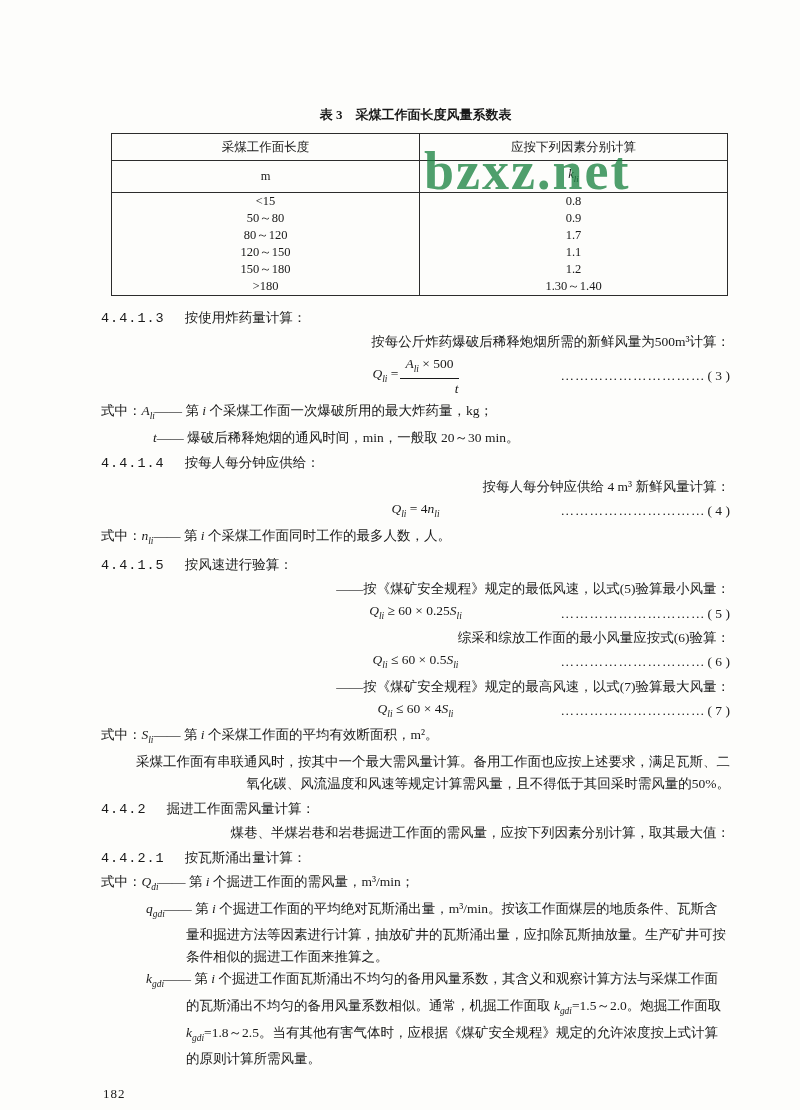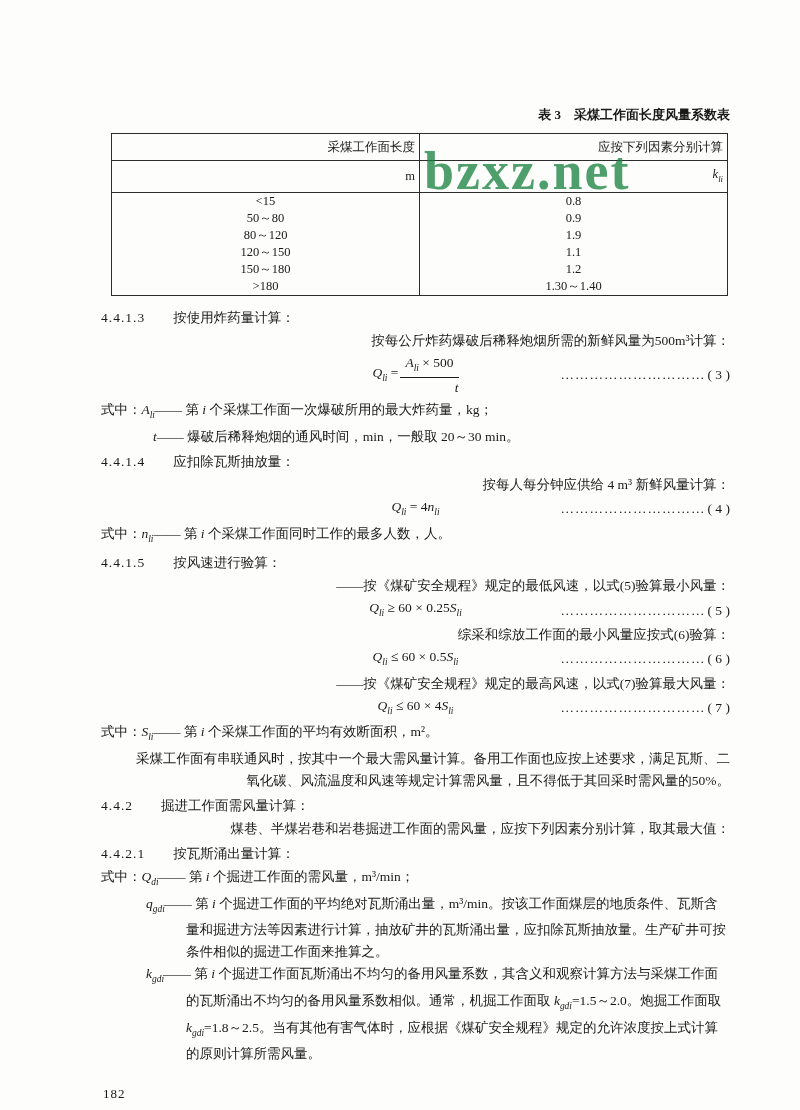--- a/index.html
+++ b/index.html
@@ -10,29 +10,29 @@
     font-family:"Liberation Serif","DejaVu Serif",serif;
   }
   .content { padding:104px 70px 0 101px; font-size:13.5px; line-height:22px; }
 
   
   .doc-header { text-align:center; margin-bottom:16px; white-space:nowrap; }
   .doc-header .prefix { font-size:15px; letter-spacing:0.5px; }
   .doc-header .num { font-size:19px; letter-spacing:1px; }
 
   
-  .table-title { text-align:right; font-weight:bold; font-size:13px; margin-bottom:7px; }
+  .table-title { text-align:center; font-weight:bold; font-size:13px; margin-bottom:7px; }
   table.coef { width:617px; margin-left:10px; border-collapse:collapse; font-size:12.5px; border:1.5px solid #2c2c2c; }
-  table.coef th { border:1px solid #2c2c2c; font-weight:normal; text-align:right; padding:2px 4px; height:21px; }
+  table.coef th { border:1px solid #2c2c2c; font-weight:normal; text-align:center; padding:2px 4px; height:21px; }
   table.coef td { border-left:1px solid #2c2c2c; border-right:1px solid #2c2c2c; text-align:center; padding:0 4px; height:17px; line-height:17px; }
   sub { font-size:70%; }
 
   
   .heading { margin-top:3px; margin-bottom:1px; }
-  .sec-no { letter-spacing:1px; margin-right:28px; }
+  .sec-no { letter-spacing:1px; margin-right:20px;font-family:Liberation Mono, monospace; }
   .para { text-indent:27px;text-align:right; }
   .where {}
   .cont1 { padding-left:52px; }
   .hang { padding-left:85px; text-indent:-40px; }
 
   
   .equation { position:relative; text-align:center; }
   .eq-main { display:inline-block; }
   .eq3-wrap { display:inline-flex; align-items:center; }
   .frac { display:inline-flex; flex-direction:column; text-align:right; vertical-align:middle; line-height:18px; margin-left:2px; }
@@ -78,21 +78,21 @@
         <tr>
             <td>&lt;15</td>
             <td>0.8</td>
           </tr>
         <tr>
             <td>50～80</td>
             <td>0.9</td>
           </tr>
         <tr>
             <td>80～120</td>
-            <td>1.9</td>
+            <td>1.7</td>
           </tr>
         <tr>
             <td>120～150</td>
             <td>1.1</td>
           </tr>
         <tr>
             <td>150～180</td>
             <td>1.2</td>
           </tr>
         <tr>
@@ -117,21 +117,21 @@
             <span class="fden"><i>t</i></span>
           </span>
       </span>
       <span class="eq-right"><span class="eq-leader">…………………………</span><span class="eq-tag">( 3 )</span></span>
     </div>
 
     <p class="where">式中：<i>A</i><sub><i>li</i></sub>—— 第 <i>i</i> 个采煤工作面一次爆破所用的最大炸药量，kg；</p>
     <p class="where cont1"><i>t</i>—— 爆破后稀释炮烟的通风时间，min，一般取 20～30 min。</p>
 
     <div class="heading">
-      <span class="sec-no">4.4.1.4</span><span>应扣除瓦斯抽放量：</span>
+      <span class="sec-no">4.4.1.4</span><span>按每人每分钟应供给：</span>
     </div>
     <p class="para">按每人每分钟应供给 4 m³ 新鲜风量计算：</p>
 
     <div class="equation">
       <span class="eq-main"><i>Q</i><sub><i>li</i></sub> = 4<i>n</i><sub><i>li</i></sub></span>
       <span class="eq-right"><span class="eq-leader">…………………………</span><span class="eq-tag">( 4 )</span></span>
     </div>
 
     <p class="where">式中：<i>n</i><sub><i>li</i></sub>—— 第 <i>i</i> 个采煤工作面同时工作的最多人数，人。</p>
 

